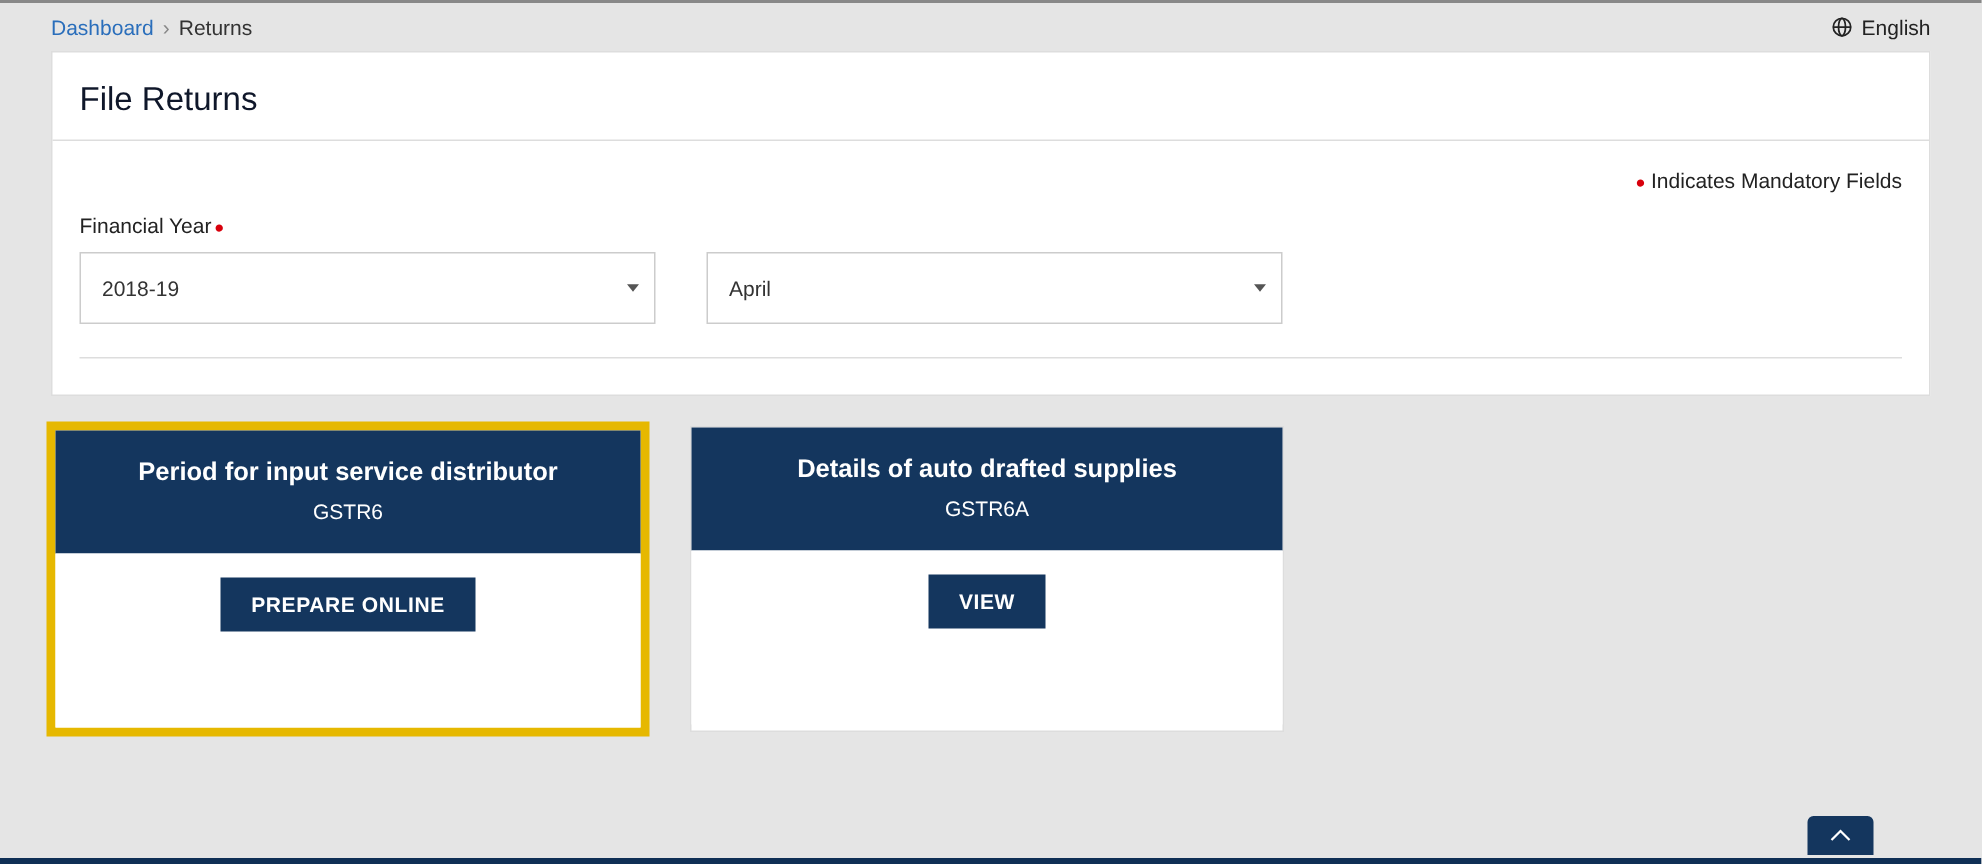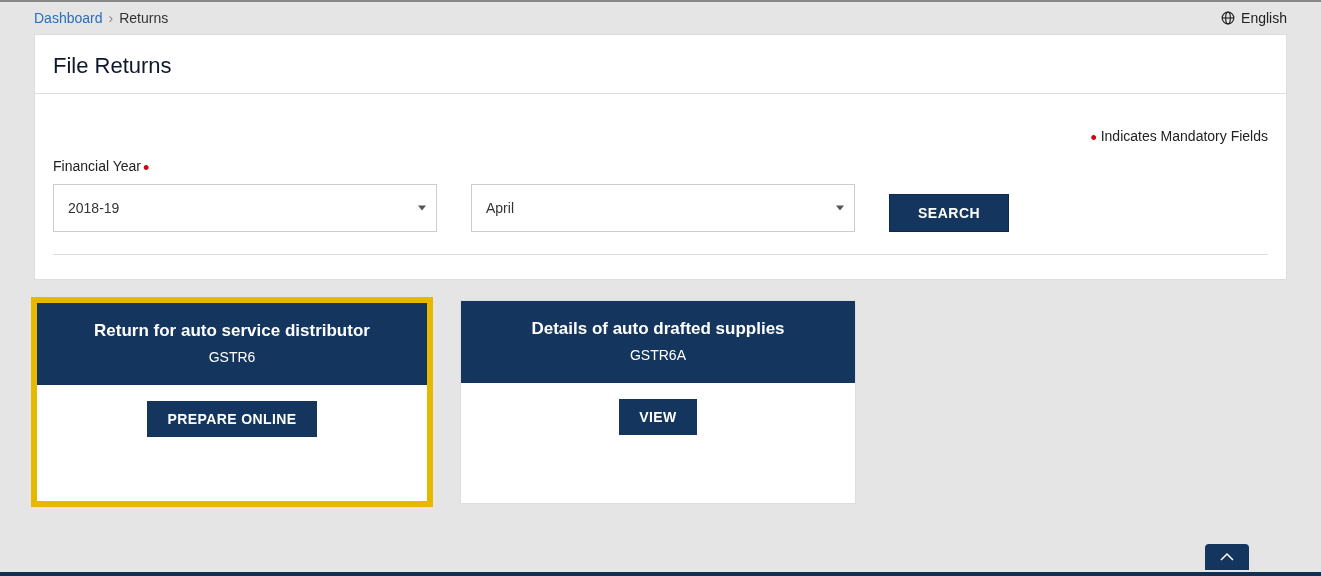--- a/index.html
+++ b/index.html
@@ -37,21 +37,20 @@
     padding: 18px 18px 14px;
     border-bottom: 1px solid #ddd;
     font-weight: normal;
   }
   .panel-body { padding: 18px 18px 24px; }
   .mandatory-note {
     text-align: right;
     font-size: 14px;
     color: #222;
     margin-bottom: 14px;
-    margin-top: 16px;
   }
   .mandatory-note .dot,
   .field-label .dot {
     color: #d8000c;
     font-size: 18px;
     line-height: 0;
     position: relative;
     top: 3px;
     margin-left: 2px;
   }
@@ -196,32 +195,29 @@
         </div>
       </div>
 
       <div class="field">
         <div class="select-wrap">
           <span>April</span>
           <span class="caret"></span>
         </div>
       </div>
 
-      <div class="field search-col">
-        <button class="search-btn">SEARCH</button>
-      </div>
     </div>
   </div>
 </div>
 
 <div class="cards-row">
 
   <div class="card highlighted">
     <div class="card-header">
-      <div class="card-header-title">Return for auto service distributor</div>
+      <div class="card-header-title">Period for input service distributor</div>
       <div class="card-header-sub">GSTR6</div>
     </div>
     <div class="card-body">
       <button class="card-btn">PREPARE ONLINE</button>
     </div>
   </div>
 
   <div class="card">
     <div class="card-header">
       <div class="card-header-title">Details of auto drafted supplies</div>

